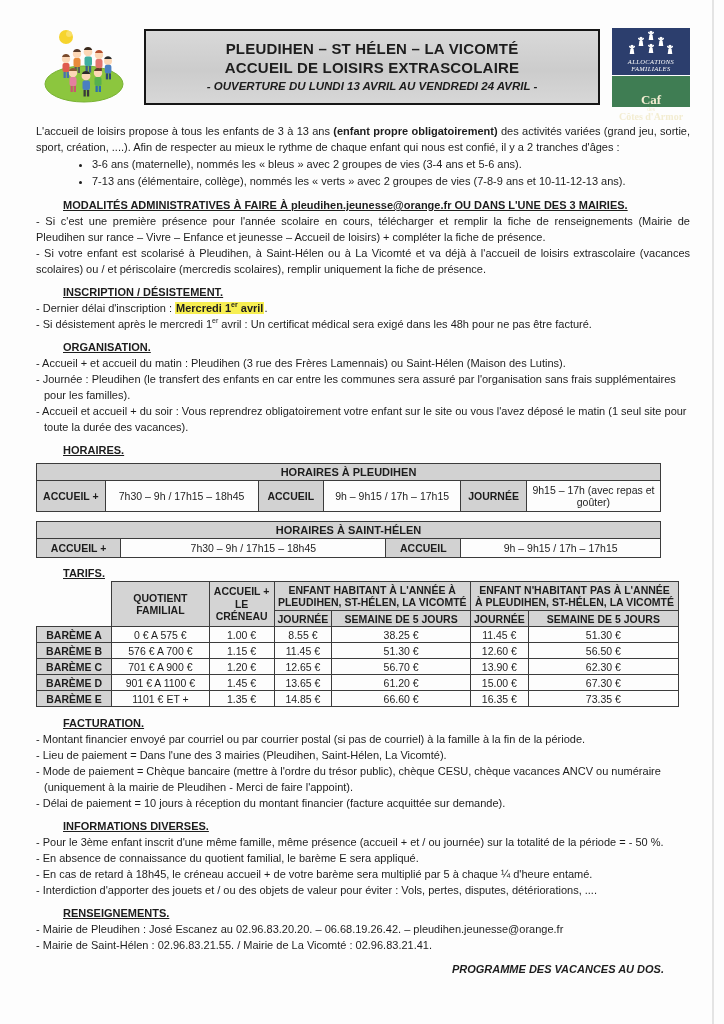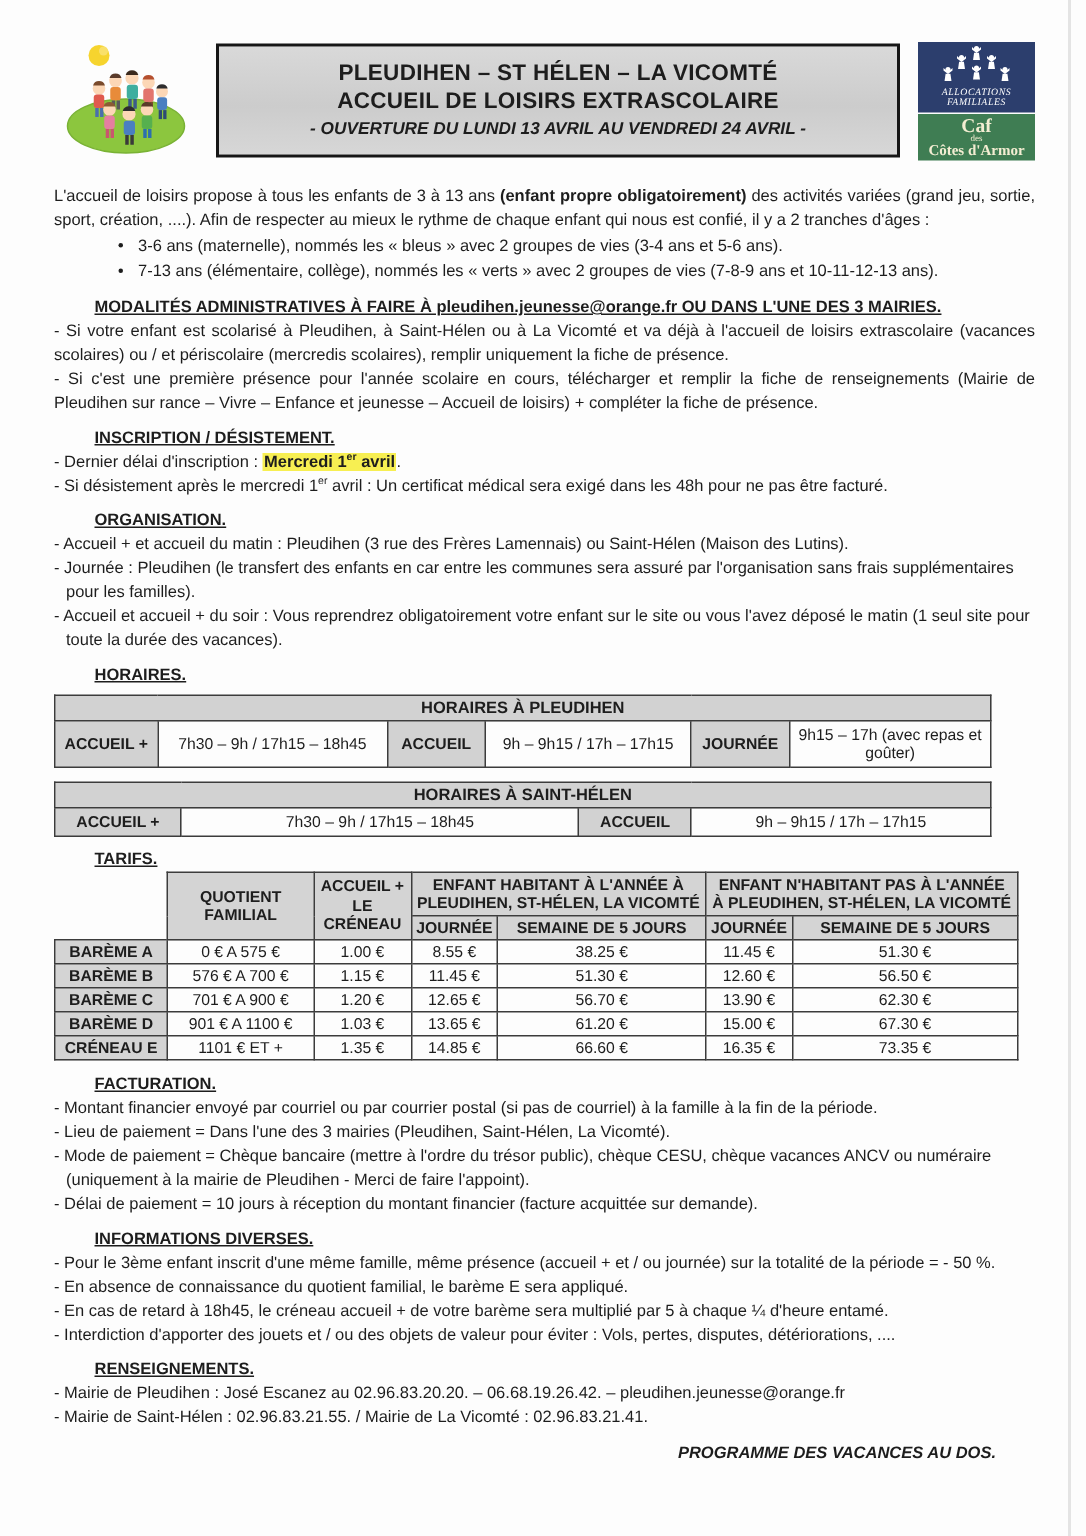--- a/index.html
+++ b/index.html
@@ -30,21 +30,21 @@
   }
   .title-line { font-size: 15px; font-weight: bold; letter-spacing: .2px; line-height: 19px; }
   .title-sub { font-size: 11.5px; font-weight: bold; font-style: italic; margin-top: 3px; }
   .caf { width: 78px; flex: 0 0 auto; }
   .caf-top { background: #2c3e6d; height: 47px; padding-top: 2px; }
   .caf-top .alloc { color: #fff; font-family: "Liberation Serif", serif; font-style: italic;
     font-size: 6.5px; line-height: 7px; text-align: center; letter-spacing: .4px; }
   .caf-figs { display: block; margin: 0 auto; }
   .caf-bottom { background: #3f7d53; height: 31px; text-align: center; color: #f3edd2;
     font-family: "Liberation Serif", serif; padding-top: 1px; margin-top: 1px; }
-  .caf-brand { font-size: 13px; font-weight: bold; line-height: 13px; }
+  .caf-brand { font-size: 13px; font-weight: bold; line-height: 13px; margin-top: 16px; }
   .caf-des { font-size: 6px; line-height: 6px; }
   .caf-region { font-size: 10px; font-weight: bold; line-height: 9px; }
 
   
   p.body { font-size: 11px; line-height: 16px; }
   .just { text-align: justify; }
   .hang { padding-left: 8px; text-indent: -8px; }
   .sec-h { font-size: 11px; font-weight: bold; text-decoration: underline; line-height: 15px; padding-left: 27px; }
   .bullets { margin: 1px 0 0 0; padding-left: 56px; }
   .bullets li { font-size: 11px; line-height: 16.5px; }
@@ -197,22 +197,22 @@
       </div>
     </div>
 
     <p class="body just mt14"><span>L'accueil de loisirs propose à tous les enfants de 3 à 13 ans </span><b class="inb">(enfant propre obligatoirement)</b><span> des activités variées (grand jeu, sortie, sport, création, ....). Afin de respecter au mieux le rythme de chaque enfant qui nous est confié, il y a 2 tranches d'âges :</span></p>
     <ul class="bullets">
       <li>3-6 ans (maternelle), nommés les « bleus » avec 2 groupes de vies (3-4 ans et 5-6 ans).</li>
       <li>7-13 ans (élémentaire, collège), nommés les « verts » avec 2 groupes de vies (7-8-9 ans et 10-11-12-13 ans).</li>
     </ul>
 
     <div class="sec-h mt10">MODALITÉS ADMINISTRATIVES À FAIRE À pleudihen.jeunesse@orange.fr OU DANS L'UNE DES 3 MAIRIES.</div>
+    <p class="body just">- Si c'est une première présence pour l'année scolaire en cours, télécharger et remplir la fiche de renseignements (Mairie de Pleudihen sur rance – Vivre – Enfance et jeunesse – Accueil de loisirs) + compléter la fiche de présence.</p>
     <p class="body just">- Si votre enfant est scolarisé à Pleudihen, à Saint-Hélen ou à La Vicomté et va déjà à l'accueil de loisirs extrascolaire (vacances scolaires) ou / et périscolaire (mercredis scolaires), remplir uniquement la fiche de présence.</p>
-    <p class="body just">- Si c'est une première présence pour l'année scolaire en cours, télécharger et remplir la fiche de renseignements (Mairie de Pleudihen sur rance – Vivre – Enfance et jeunesse – Accueil de loisirs) + compléter la fiche de présence.</p>
 
     <div class="sec-h mt8">INSCRIPTION / DÉSISTEMENT.</div>
     <p class="body"><span>- Dernier délai d'inscription : </span><span class="hl"><span>Mercredi 1</span><span class="sup">er</span><span> avril</span></span><span>.</span></p>
     <p class="body"><span>- Si désistement après le mercredi 1</span><span class="sup">er</span><span> avril : Un certificat médical sera exigé dans les 48h pour ne pas être facturé.</span></p>
 
     <div class="sec-h mt8">ORGANISATION.</div>
     <p class="body hang">- Accueil + et accueil du matin : Pleudihen (3 rue des Frères Lamennais) ou Saint-Hélen (Maison des Lutins).</p>
     <p class="body hang">- Journée : Pleudihen (le transfert des enfants en car entre les communes sera assuré par l'organisation sans frais supplémentaires pour les familles).</p>
     <p class="body hang">- Accueil et accueil + du soir : Vous reprendrez obligatoirement votre enfant sur le site ou vous l'avez déposé le matin (1 seul site pour toute la durée des vacances).</p>
 
@@ -313,28 +313,28 @@
         <td>701 € A 900 €</td>
         <td>1.20 €</td>
         <td>12.65 €</td>
         <td>56.70 €</td>
         <td>13.90 €</td>
         <td>62.30 €</td>
       </tr>
       <tr>
         <td class="lbl">BARÈME D</td>
         <td>901 € A 1100 €</td>
-        <td>1.03 €</td>
+        <td>1.45 €</td>
         <td>13.65 €</td>
         <td>61.20 €</td>
         <td>15.00 €</td>
         <td>67.30 €</td>
       </tr>
       <tr>
-        <td class="lbl">CRÉNEAU E</td>
+        <td class="lbl">BARÈME E</td>
         <td>1101 € ET +</td>
         <td>1.35 €</td>
         <td>14.85 €</td>
         <td>66.60 €</td>
         <td>16.35 €</td>
         <td>73.35 €</td>
       </tr>
     </tbody>
       </table>
 

